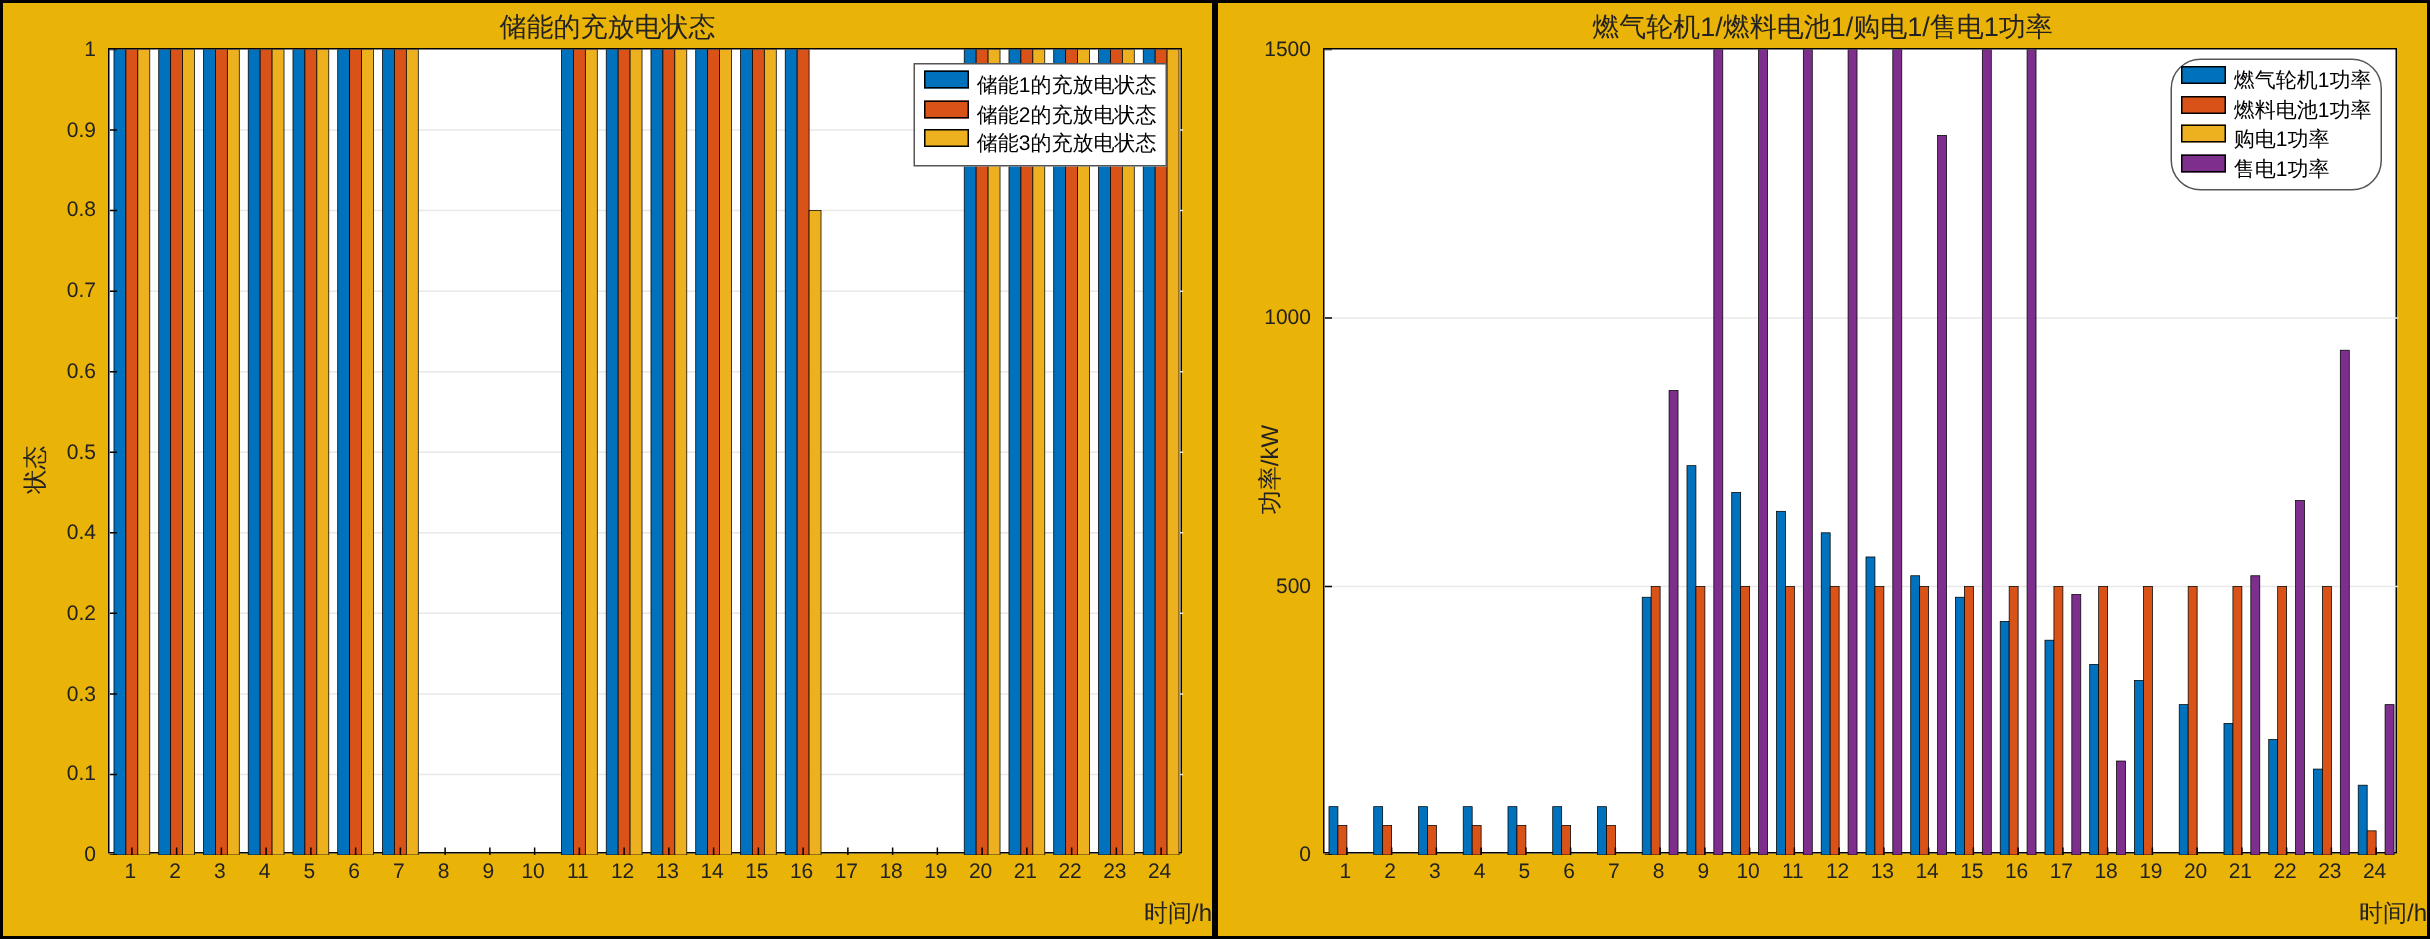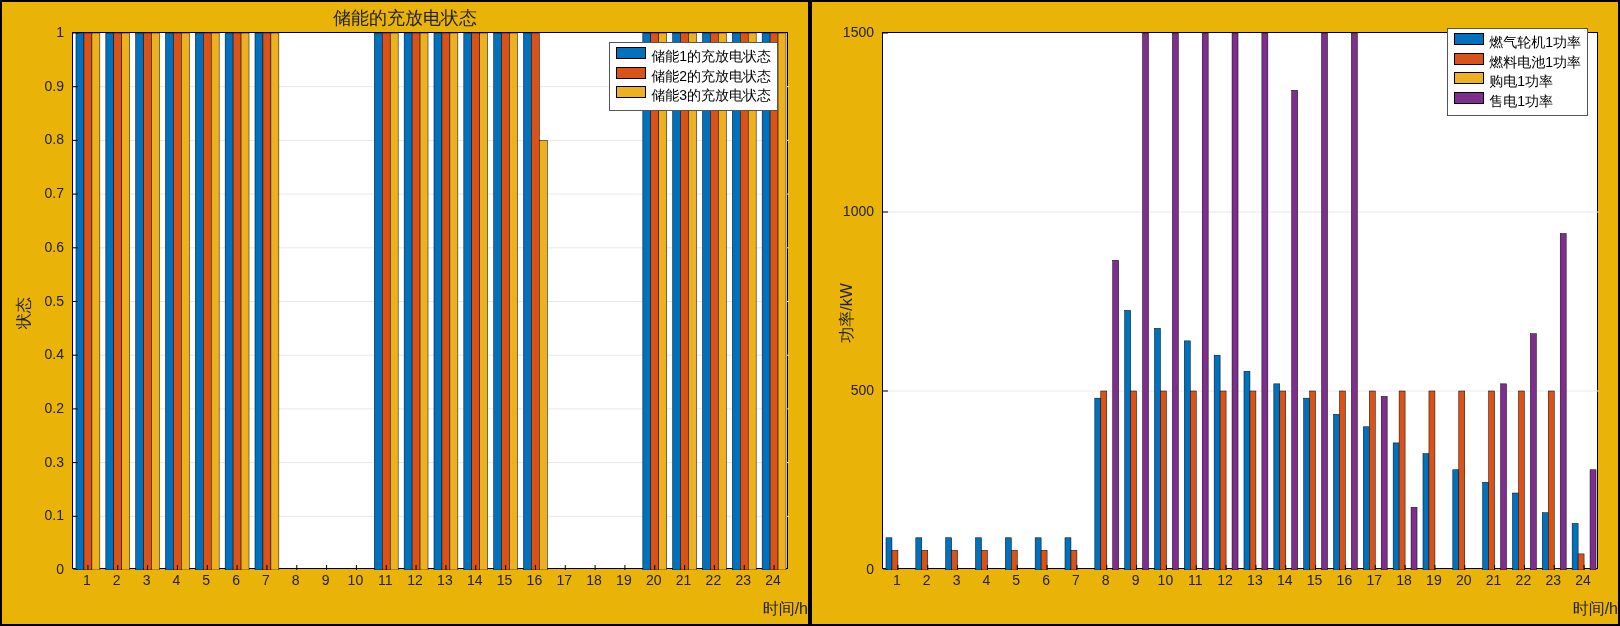--- a/index.html
+++ b/index.html
@@ -178,20 +178,21 @@
           <div class="legend-sw" style="background: rgb(217, 83, 25);"></div>
           <span>储能2的充放电状态</span>
         </div>
         <div class="legend-row">
           <div class="legend-sw" style="background: rgb(237, 177, 32);"></div>
           <span>储能3的充放电状态</span>
         </div>
       </div>
   </div>
   <div class="panel" id="panel-1">
+    <div class="plot-title">燃气轮机1/燃料电池1/购电1/售电1功率</div>
     <div class="ylabel">功率/kW</div>
     <div class="xlabel">时间/h</div>
     <div class="axes" id="axes-1">
         <svg width="716" height="537" style="position: absolute; left: 0px; top: 0px;">
           <line x1="0" x2="716" y1="358" y2="358" stroke="#e8e8e8"></line>
           <line x1="0" x2="716" y1="179" y2="179" stroke="#e8e8e8"></line>
           <g class="bars">
             <rect x="2.9833333333333325" width="5.966666666666669" y="504.78" height="32.22000000000003" fill="#0072BD"></rect>
             <rect x="8.950000000000001" width="5.966666666666665" y="517.31" height="19.690000000000055" fill="#D95319"></rect>
             <rect x="32.81666666666667" width="5.9666666666666615" y="504.78" height="32.22000000000003" fill="#0072BD"></rect>
@@ -311,21 +312,21 @@
         <div class="xtick" style="left: 64.5833%;">16</div>
         <div class="xtick" style="left: 68.75%;">17</div>
         <div class="xtick" style="left: 72.9167%;">18</div>
         <div class="xtick" style="left: 77.0833%;">19</div>
         <div class="xtick" style="left: 81.25%;">20</div>
         <div class="xtick" style="left: 85.4167%;">21</div>
         <div class="xtick" style="left: 89.5833%;">22</div>
         <div class="xtick" style="left: 93.75%;">23</div>
         <div class="xtick" style="left: 97.9167%;">24</div>
       </div>
-    <div class="legend" id="legend-1" style="right: 30px; top: 26px;">
+    <div class="legend" id="legend-1" style="right: 30px; top: 37px; border-radius: 20px;">
         <div class="legend-row">
           <div class="legend-sw" style="background: rgb(0, 114, 189);"></div>
           <span>燃气轮机1功率</span>
         </div>
         <div class="legend-row">
           <div class="legend-sw" style="background: rgb(217, 83, 25);"></div>
           <span>燃料电池1功率</span>
         </div>
         <div class="legend-row">
           <div class="legend-sw" style="background: rgb(237, 177, 32);"></div>

